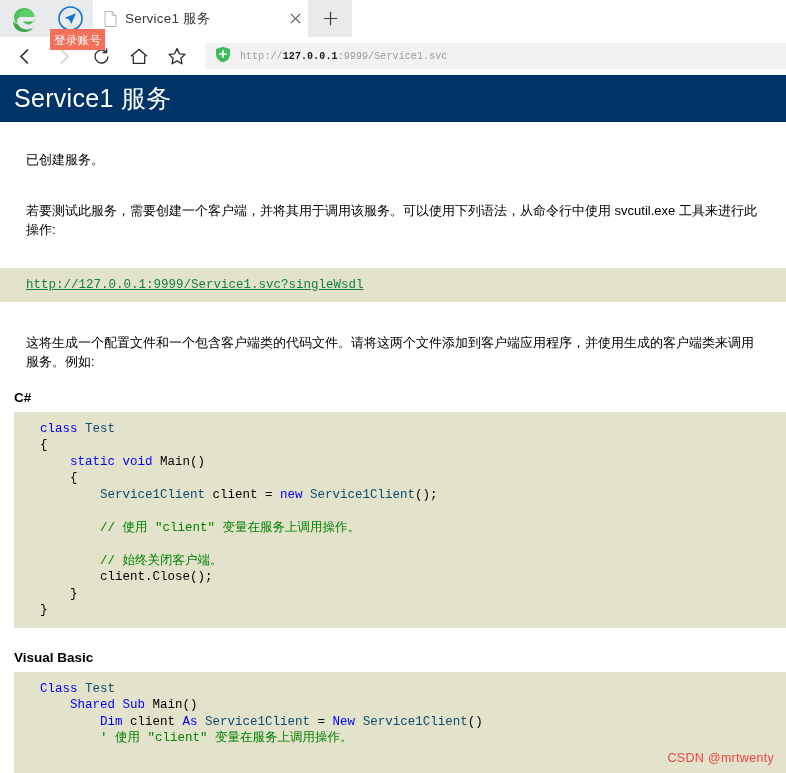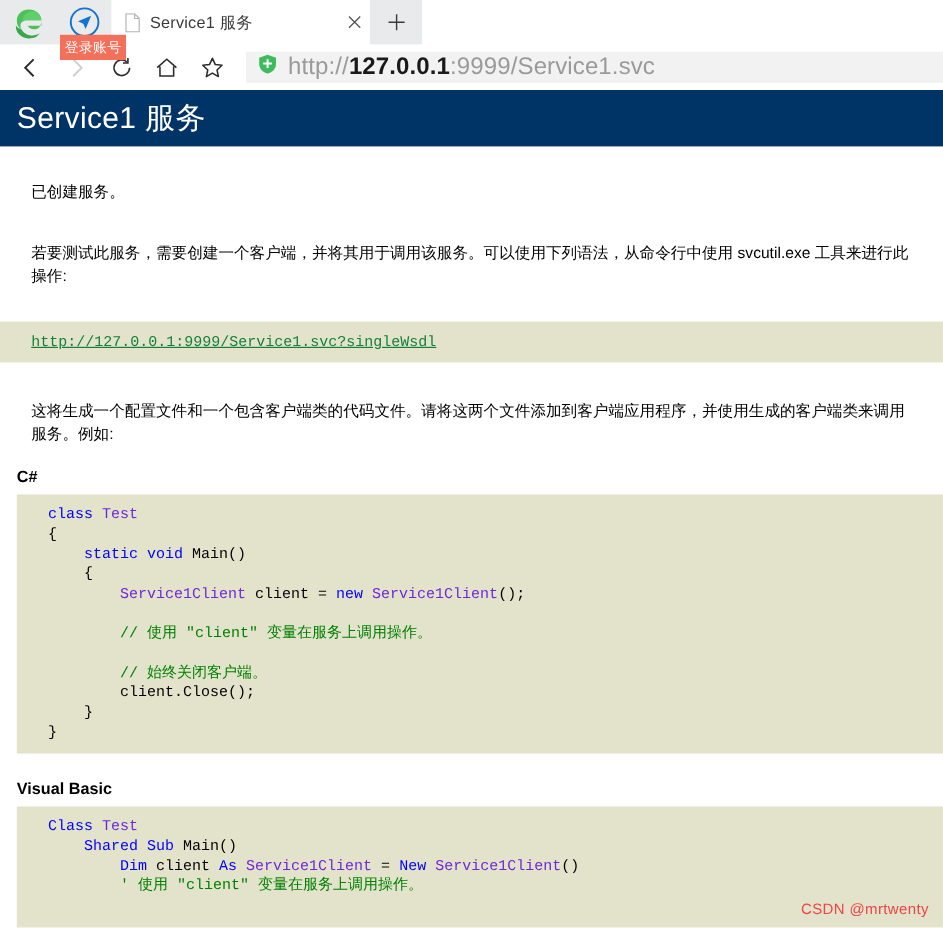--- a/index.html
+++ b/index.html
@@ -105,24 +105,25 @@
     background: #f2f2f2;
     margin-left: 9px;
     display: flex;
     align-items: center;
     padding-left: 10px;
     box-sizing: border-box;
     overflow: hidden;
   }
   .shield-icon { flex: 0 0 auto; margin-right: 9px; display:block; }
   .url-text {
-    font-size: 20px;
+    font-size: 10px;
     color: #9a9a9a;
     white-space: nowrap;
     letter-spacing: .1px;
+    font-family: Liberation Mono, monospace;
   }
   .url-host { color: #1a1a1a; font-weight: 600; }
 
   .login-badge {
     position: absolute;
     left: 2px;
     top: 29px;
     background: #f4705a;
     color: #ffffff;
     font-size: 11.5px;
@@ -191,21 +192,21 @@
   .lang-title {
     font-size: 13.5px;
     font-weight: bold;
     padding: 0 14px;
     margin: 0 0 7px 0;
     color: #000000;
   }
   .lang-title.vb { margin-top: 22px; }
 
   .kw   { color: #0000ff; }
-  .typ  { color: #6d28d9; }
+  .typ  { color: #0c4a6e; }
   .cmt  { color: #008000; }
 
   .watermark {
     position: absolute;
     right: 12px;
     bottom: 8px;
     font-size: 12.5px;
     color: #ef4444;
     letter-spacing: .3px;
     pointer-events: none;

